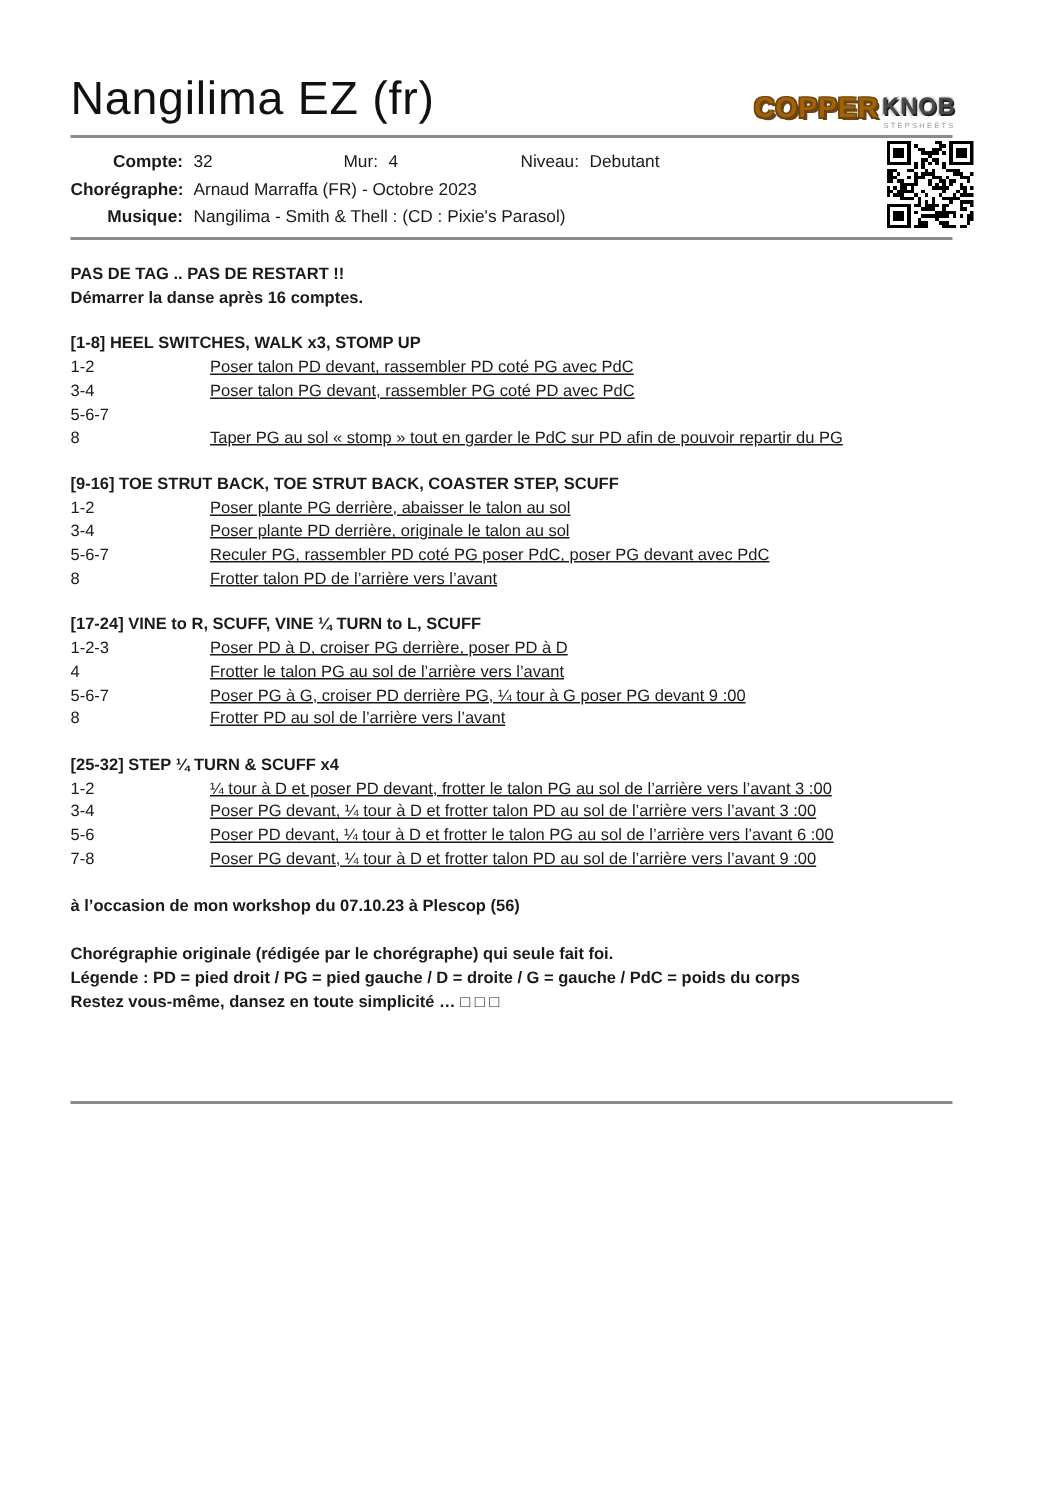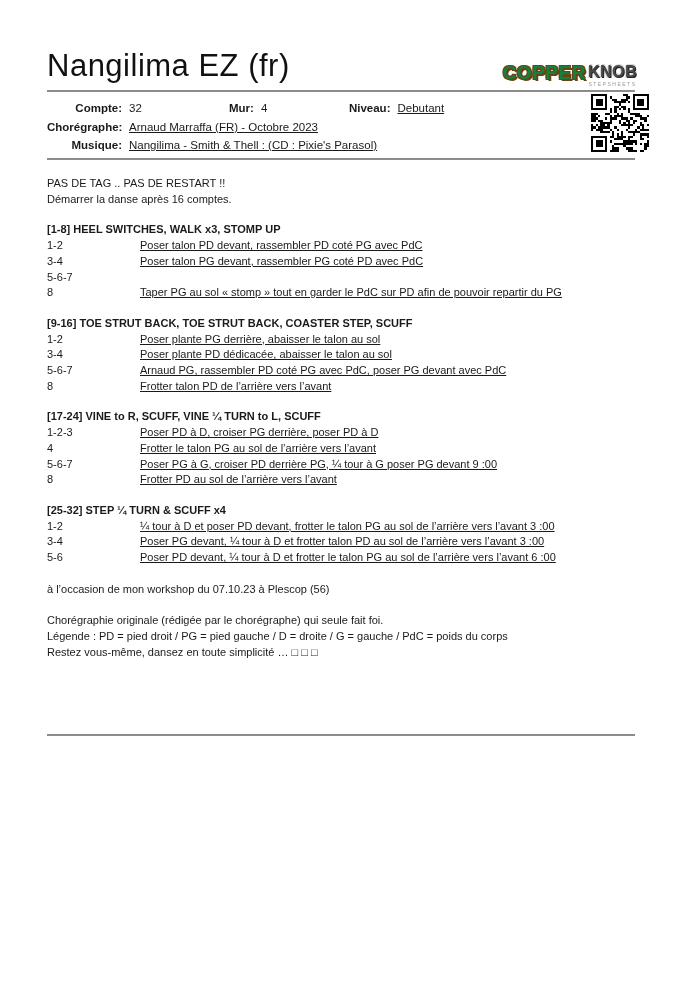--- a/index.html
+++ b/index.html
@@ -13,49 +13,49 @@
   }
   .title{
     position:absolute;left:47px;top:48px;
     font-size:31px;font-weight:400;color:#111;
     letter-spacing:0.5px;
   }
   
   .logo{position:absolute;top:62px;right:45px;white-space:nowrap;display:flex;align-items:flex-start;}
   .logo .copper{
     font-size:19px;font-weight:bold;letter-spacing:0.5px;
-    color:#15803d;
+    color:#a16207;
     text-shadow:1px 1px 0 #6b4413,-1px 1px 0 #6b4413,1px -1px 0 #6b4413,-1px -1px 0 #6b4413,2px 2px 0 #6b4413;
   }
-  .logo .knobwrap{display:inline-flex;flex-direction:column;align-items:center;margin-left:2px;margin-top:1px;}
+  .logo .knobwrap{display:inline-flex;flex-direction:column;align-items:flex-end;margin-left:2px;margin-top:1px;}
   .logo .knob{
     font-size:16px;font-weight:bold;letter-spacing:0.5px;
     color:#4a4a4a;
     text-shadow:1px 1px 0 #222,-1px 1px 0 #d9d9d9,1px -1px 0 #d9d9d9;
   }
   .logo .sub{
     font-size:5px;letter-spacing:1.5px;color:#9a9a9a;margin-top:0px;text-transform:uppercase;
   }
   .hr{position:absolute;left:47px;right:47px;height:2px;background:#8c8c8c;}
   .hr1{top:90px;}
   .hr2{top:158px;}
   .hr3{top:734px;}
   
   .meta{position:absolute;left:47px;top:99px;width:520px;font-size:11.5px;line-height:18.5px;}
   .meta .row{white-space:nowrap;}
   .ml{display:inline-block;width:75px;text-align:right;font-weight:bold;}
-  .mv{margin-left:7px;text-decoration:underline;}
+  .mv{margin-left:7px;}
   .mv1{display:inline-block;width:100px;margin-left:7px;}
   .mv2{display:inline-block;width:88px;margin-left:7px;}
-  .mlb{font-weight:bold;}
+  .mlb{font-weight:normal;}
   
   .qr{position:absolute;left:591px;top:94px;width:58px;height:58px;}
   
   .body{position:absolute;left:47px;top:176px;right:40px;font-size:11px;line-height:15.7px;}
-  .bold{font-weight:normal;}
+  .bold{font-weight:bold;}
   .section{margin-top:15px;}
   .block{margin-top:16px;}
   .heading{font-weight:bold;}
   .step{display:flex;}
   .step .count{flex:0 0 93px;}
   .step .desc{flex:1;text-decoration:underline;}
 </style>
 </head>
 <body>
 
@@ -415,25 +415,25 @@
           </div>
         </div>
         <div class="section">
           <div class="heading">[9-16] TOE STRUT BACK, TOE STRUT BACK, COASTER STEP, SCUFF</div>
           <div class="step">
             <span class="count">1-2</span>
             <span class="desc">Poser plante PG derrière, abaisser le talon au sol</span>
           </div>
           <div class="step">
             <span class="count">3-4</span>
-            <span class="desc">Poser plante PD dédicacée, abaisser le talon au sol</span>
+            <span class="desc">Poser plante PD derrière, originale le talon au sol</span>
           </div>
           <div class="step">
             <span class="count">5-6-7</span>
-            <span class="desc">Arnaud PG, rassembler PD coté PG avec PdC, poser PG devant avec PdC</span>
+            <span class="desc">Reculer PG, rassembler PD coté PG poser PdC, poser PG devant avec PdC</span>
           </div>
           <div class="step">
             <span class="count">8</span>
             <span class="desc">Frotter talon PD de l’arrière vers l’avant</span>
           </div>
         </div>
         <div class="section">
           <div class="heading">[17-24] VINE to R, SCUFF, VINE ¼ TURN to L, SCUFF</div>
           <div class="step">
             <span class="count">1-2-3</span>
@@ -458,20 +458,24 @@
             <span class="count">1-2</span>
             <span class="desc">¼ tour à D et poser PD devant, frotter le talon PG au sol de l’arrière vers l’avant 3 :00</span>
           </div>
           <div class="step">
             <span class="count">3-4</span>
             <span class="desc">Poser PG devant, ¼ tour à D et frotter talon PD au sol de l’arrière vers l’avant 3 :00</span>
           </div>
           <div class="step">
             <span class="count">5-6</span>
             <span class="desc">Poser PD devant, ¼ tour à D et frotter le talon PG au sol de l’arrière vers l’avant 6 :00</span>
+          </div>
+          <div class="step">
+            <span class="count">7-8</span>
+            <span class="desc">Poser PG devant, ¼ tour à D et frotter talon PD au sol de l’arrière vers l’avant 9 :00</span>
           </div>
         </div>
       </div>
 
     <div class="block bold">
       <div>à l’occasion de mon workshop du 07.10.23 à Plescop (56)</div>
     </div>
 
     <div class="block bold">
       <div>Chorégraphie originale (rédigée par le chorégraphe) qui seule fait foi.</div>

